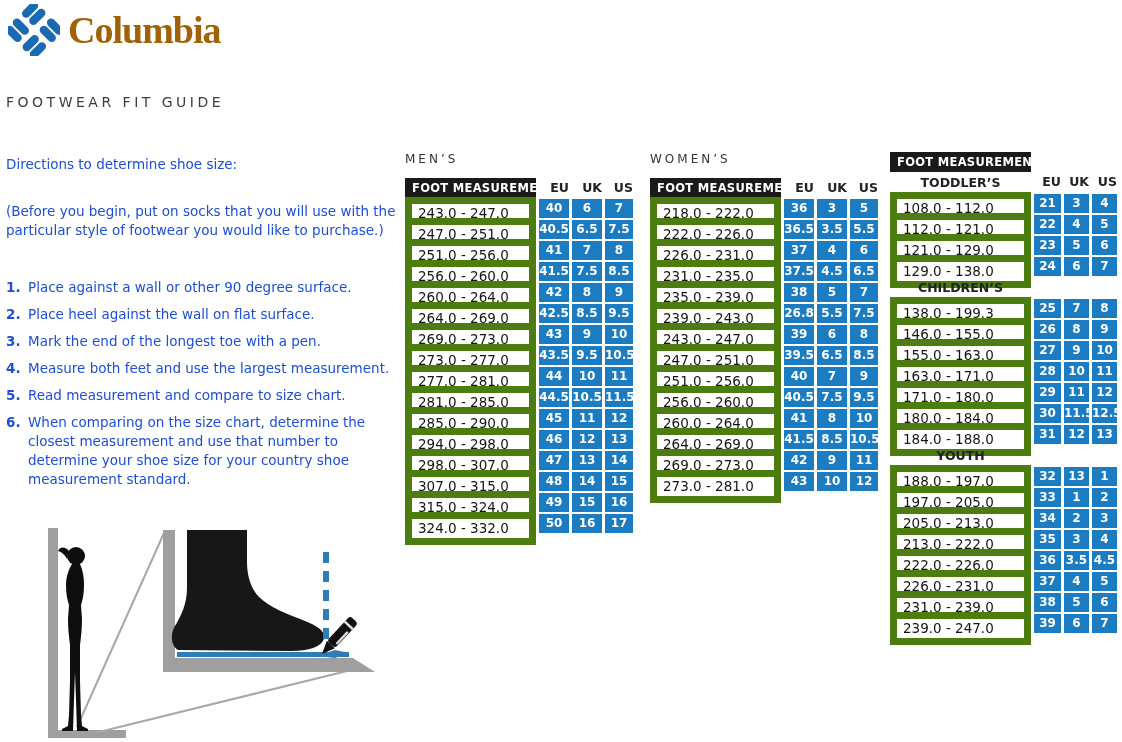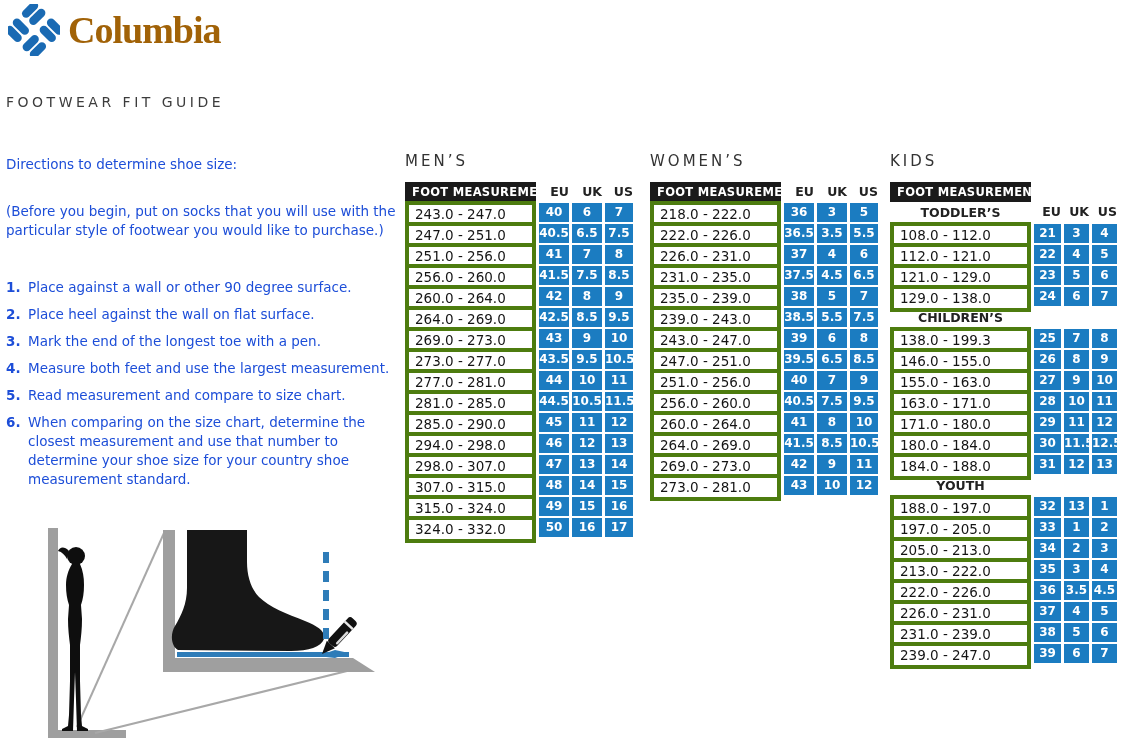--- a/index.html
+++ b/index.html
@@ -21,31 +21,31 @@
   .dir-note{margin:0 0 38px 0;}
   .steps{list-style:none;margin:0;padding:0;}
   .step{position:relative;margin-bottom:8px;padding-left:22px;}
   .step-num{position:absolute;left:0;top:0;font-weight:bold;}
 
   
   .tcol{position:absolute;top:152px;}
   .tcol-mens{left:405px;}
   .tcol-womens{left:650px;}
   .tcol-kids{left:890px;}
-  .ttitle{margin:0 0 12px 0;font-size:15px;font-weight:normal;letter-spacing:3px;color:#333;}
+  .ttitle{margin:0 0 12px 0;font-size:12px;font-weight:normal;letter-spacing:3px;color:#333;}
   .grid{display:grid;column-gap:3px;}
   .men-grid{grid-template-columns:131px 30px 30px 28px;}
   .women-grid{grid-template-columns:131px 30px 30px 28px;}
   .kids-grid{grid-template-columns:141px 27px 25px 25px;}
   .thead-row{height:20px;}
   .blackbox{grid-column:1;background:#1a1a1a;color:#fff;font-size:11.5px;font-weight:bold;
             letter-spacing:.3px;line-height:20px;height:20px;padding-left:7px;white-space:nowrap;}
   .shead{font-size:12.5px;font-weight:bold;text-align:right;color:#222;line-height:20px;}
   .trow{height:21px;}
-  .mcell{background:#fff;border:4px solid #4d7c0f;margin-top:-1px;font-size:13.5px;
+  .mcell{background:#fff;border:7px solid #4d7c0f;margin-top:-1px;font-size:13.5px;
          line-height:19px;padding-left:6px;color:#141414;white-space:nowrap;}
   .scell{background:#1b7cc1;color:#fff;font-weight:bold;font-size:12px;text-align:center;
          line-height:19px;height:19px;margin-top:1px;}
   .subhead-row{height:21px;}
   .subhead{grid-column:1;text-align:center;font-size:12.5px;font-weight:bold;color:#222;
            line-height:21px;}
 
   
   .illustration{position:absolute;left:35px;top:500px;width:355px;height:242px;}
 </style>
@@ -226,21 +226,21 @@
           <div class="scell">6.5</div>
         </div>
         <div class="grid women-grid trow">
           <div class="mcell">235.0 - 239.0</div>
           <div class="scell">38</div>
           <div class="scell">5</div>
           <div class="scell">7</div>
         </div>
         <div class="grid women-grid trow">
           <div class="mcell">239.0 - 243.0</div>
-          <div class="scell">38.5</div>
+          <div class="scell">26.8</div>
           <div class="scell">5.5</div>
           <div class="scell">7.5</div>
         </div>
         <div class="grid women-grid trow">
           <div class="mcell">243.0 - 247.0</div>
           <div class="scell">39</div>
           <div class="scell">6</div>
           <div class="scell">8</div>
         </div>
         <div class="grid women-grid trow">
@@ -282,21 +282,20 @@
         <div class="grid women-grid trow">
           <div class="mcell">273.0 - 281.0</div>
           <div class="scell">43</div>
           <div class="scell">10</div>
           <div class="scell">12</div>
         </div>
       </div>
   </section>
 
   <section class="tcol tcol-kids">
-    <h2 class="ttitle">KIDS</h2>
     <div class="grid kids-grid thead-row">
       <div class="blackbox">FOOT MEASUREMENT</div>
     </div>
     <div class="grid kids-grid subhead-row">
       <div class="subhead">TODDLER’S</div>
       <div class="shead">EU</div>
       <div class="shead">UK</div>
       <div class="shead">US</div>
     </div>
     <div>

